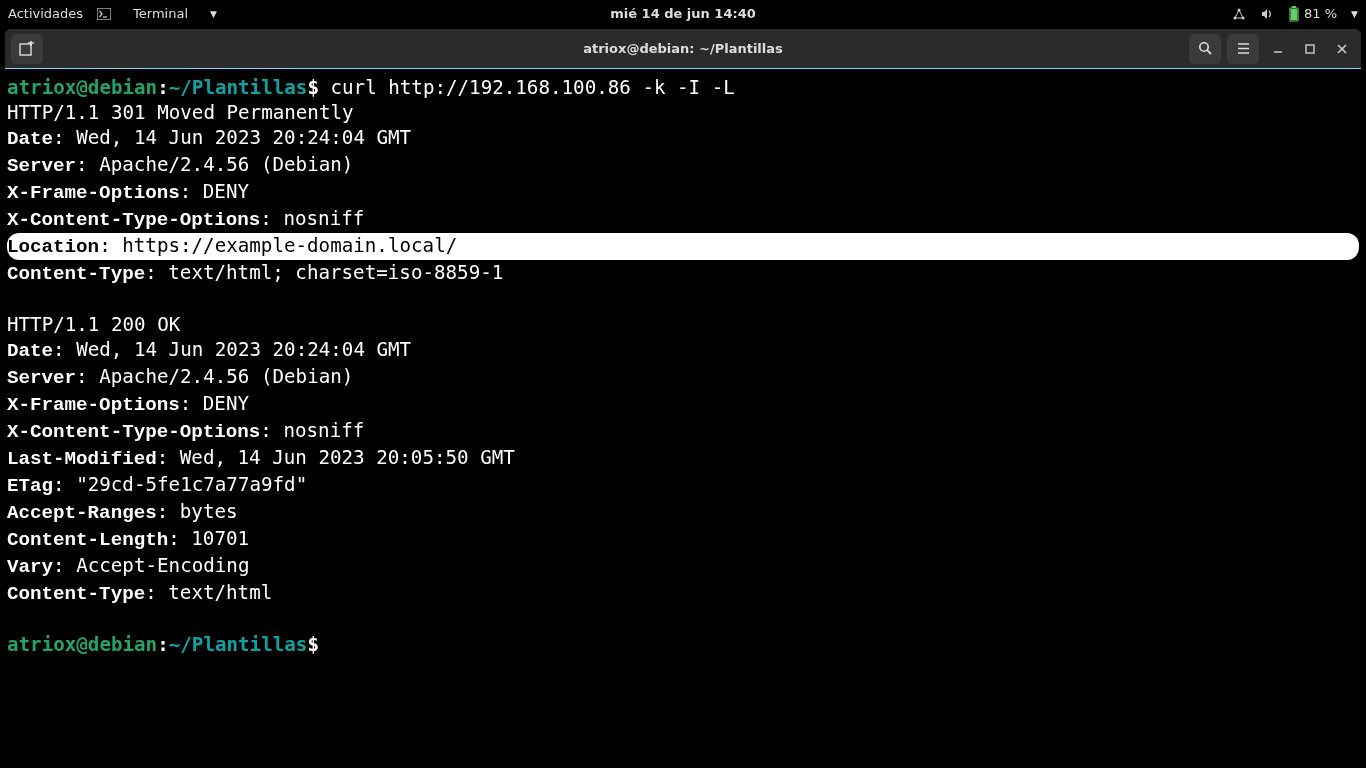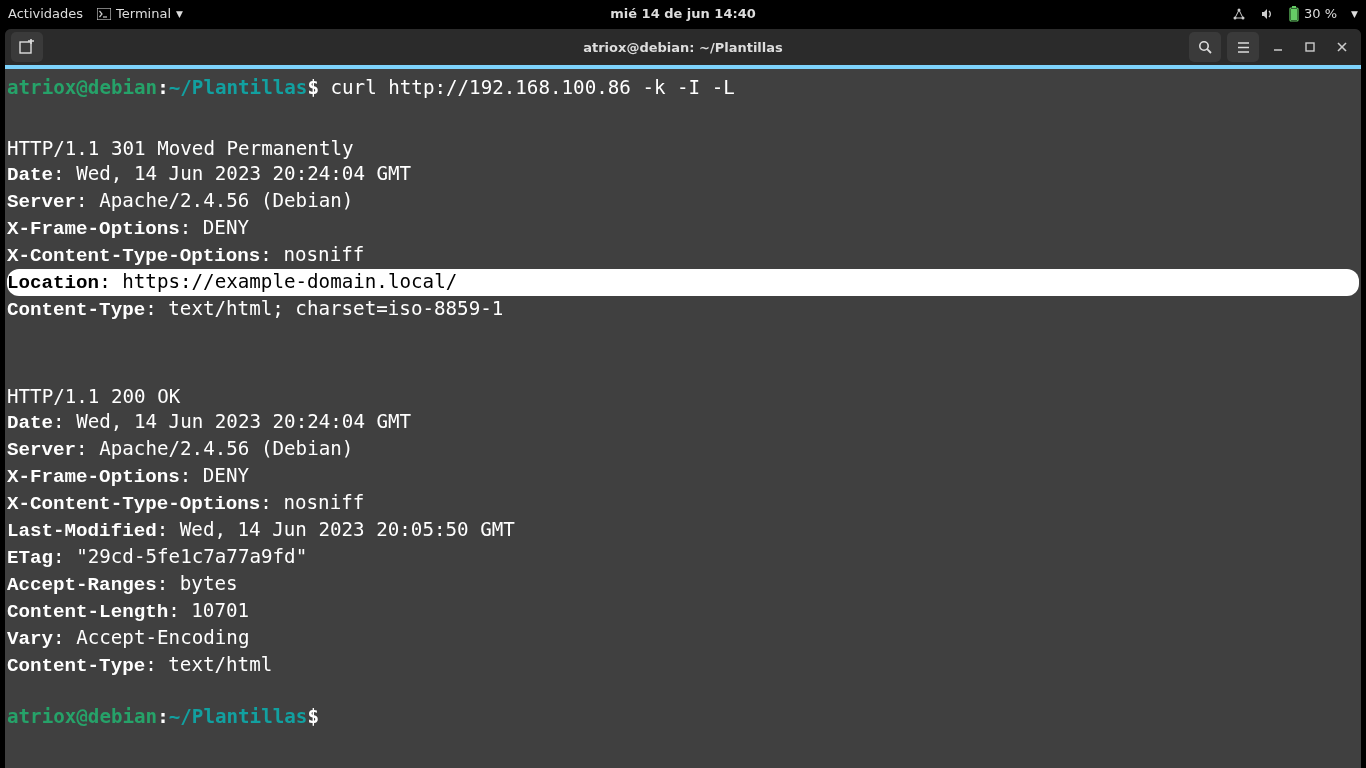--- a/index.html
+++ b/index.html
@@ -16,38 +16,38 @@
   background: #000;
   display: flex;
   align-items: center;
   justify-content: space-between;
   padding: 0 8px;
   font-size: 13px;
   color: #ddd;
 }
 .topbar-left, .topbar-right { display: flex; align-items: center; gap: 14px; }
 .topbar-center { position: absolute; left: 50%; transform: translateX(-50%); font-weight: bold; }
-.app-menu { display: flex; align-items: center; gap: 5px; }
+.app-menu { display: flex; align-items: center; gap: 22px; }
 .tri-down { font-size: 9px; }
 .battery { display: flex; align-items: center; gap: 4px; }
 
 .window {
   margin: 2px 5px 0 5px;
   background: #1b1b1b;
   border-radius: 6px 6px 0 0;
   overflow: hidden;
 }
 .titlebar {
   height: 40px;
   background: #2b2b2b;
   display: flex;
   align-items: center;
   justify-content: space-between;
   padding: 4px 6px;
-  border-bottom: 4px solid #7dd3fc;
+  border-bottom: 1px solid #7dd3fc;
 }
 .titlebar-left, .titlebar-right { display: flex; align-items: center; gap: 6px; }
 .titlebar-title {
   position: absolute;
   left: 50%;
   transform: translateX(-50%);
   font-weight: bold;
   font-size: 13px;
   color: #ddd;
 }
@@ -55,36 +55,36 @@
   width: 32px; height: 30px;
   background: #3a3a3a;
   border-radius: 5px;
   display: flex; align-items: center; justify-content: center;
   color: #ddd;
   font-size: 14px;
 }
 .win-ctrl { width: 26px; height: 26px; display:flex; align-items:center; justify-content:center; color:#ccc; font-size:13px; }
 
 .terminal {
-  background: #404040;
+  background: #000000;
   padding: 6px 2px;
   font-family: "DejaVu Sans Mono", "Liberation Mono", monospace;
   font-size: 19.2px;
   line-height: 25px;
   font-weight: bold;
   color: #ffffff;
   height: 700px;
   white-space: pre;
 }
 .user { color: #26a269; }
 .path { color: #12a0a0; }
 .sep  { color: #ffffff; }
 .cmd  { color: #ffffff; font-weight: normal; }
 .hdr  { font-weight: bold; font-family: Liberation Mono, monospace; }
-.val  { font-weight: normal; margin-top: 36px; }
+.val  { font-weight: normal; }
 .hl   { background: #ffffff; color: #000000; display: inline-block; width: 100%; border-radius: 12px; }
 .hl .hdr, .hl .val { color: #000; }
 .line { display:block; }
 svg { display:block; }
 </style>
 </head>
 <body>
 
 <div class="topbar">
   <div class="topbar-left">
@@ -116,21 +116,21 @@
           <path d="M2 5 L4 5 L7 2 L7 12 L4 9 L2 9 Z" fill="#ccc"></path>
           <path d="M9 4 A4 4 0 0 1 9 10" fill="none" stroke="#ccc" stroke-width="1.3"></path>
         </svg>
     </span>
     <span class="battery">
       <svg width="12" height="16" viewBox="0 0 12 16">
           <rect x="2" y="2" width="8" height="13" rx="1" fill="none" stroke="#6c6" stroke-width="1.2"></rect>
           <rect x="4" y="0" width="4" height="2" fill="#6c6"></rect>
           <rect x="3" y="3" width="6" height="11" fill="#6c6"></rect>
         </svg>
-      <span>30 %</span>
+      <span>81 %</span>
     </span>
     <span class="tri-down">▼</span>
   </div>
 </div>
 
 <div class="window">
   <div class="titlebar">
     <div class="titlebar-left">
       <div class="tb-btn">
         <svg width="16" height="16" viewBox="0 0 16 16">

